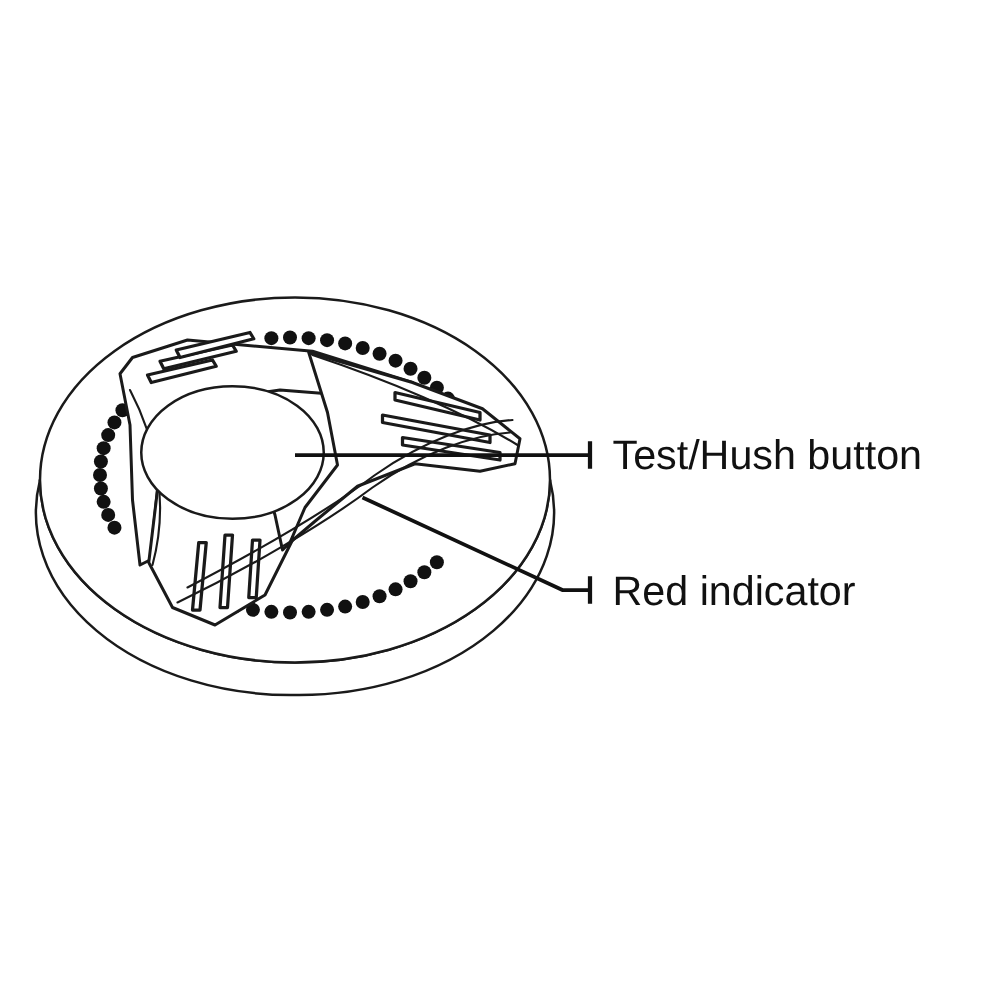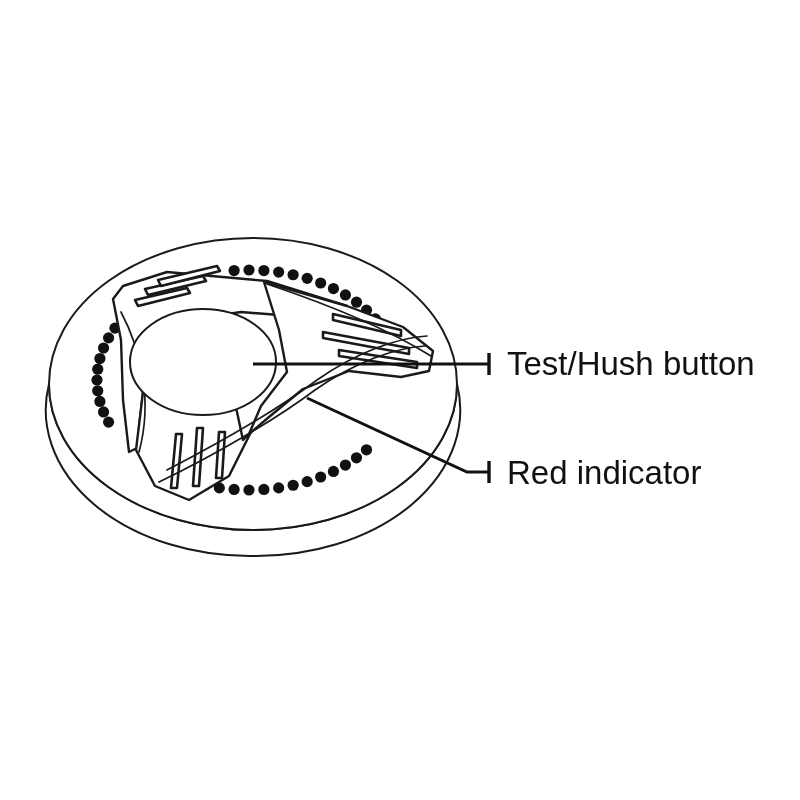--- a/index.html
+++ b/index.html
@@ -12,21 +12,20 @@
     width: 800px;
     height: 800px;
     font-family: "Liberation Sans", sans-serif;
     overflow: hidden;
   }
   #diagram-root {
     position: relative;
     width: 636px;
     height: 800px;
     background: #ffffff;
-    margin-left: 17px;
   }
   svg#detector-svg {
     display: block;
     width: 800px;
     height: 800px;
   }
   .outline {
     fill: none;
     stroke: #1a1a1a;
     stroke-width: 2;

